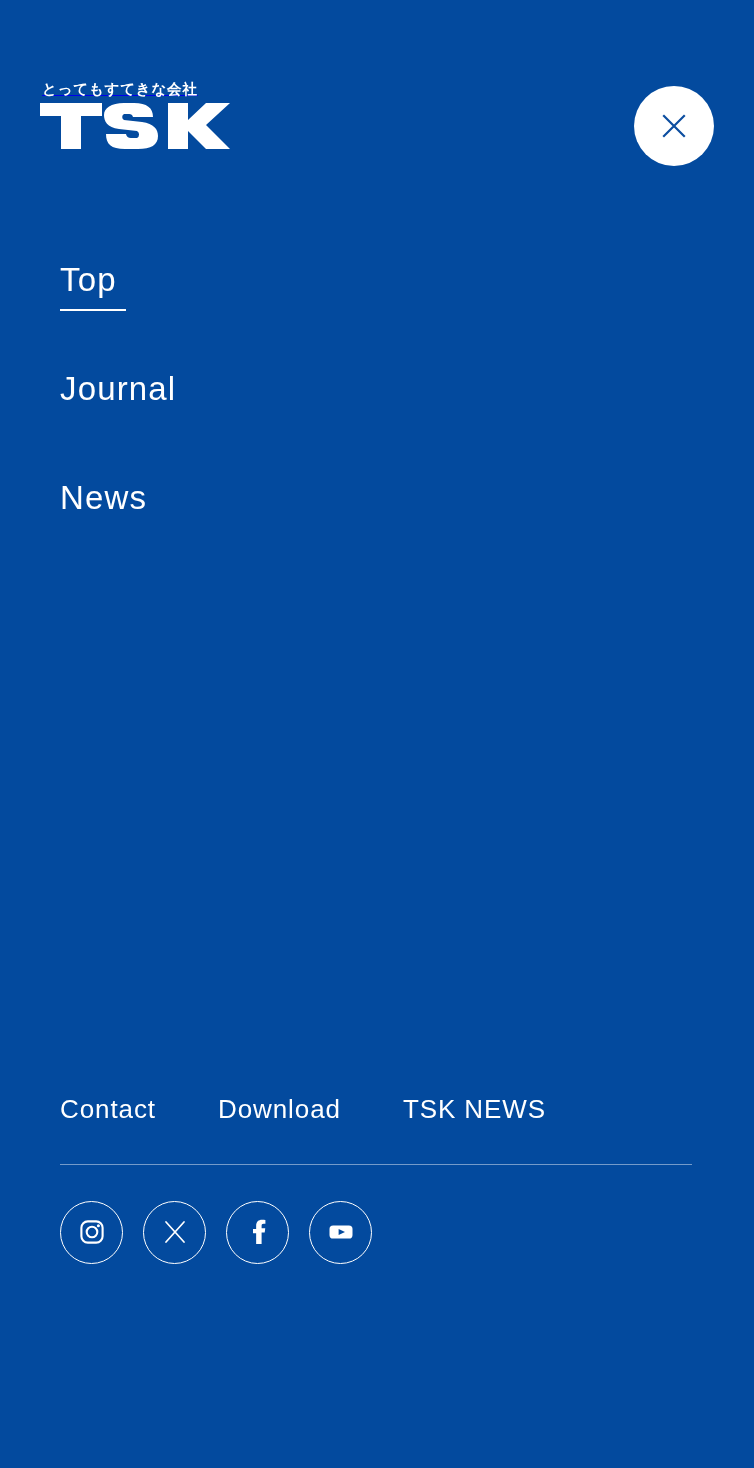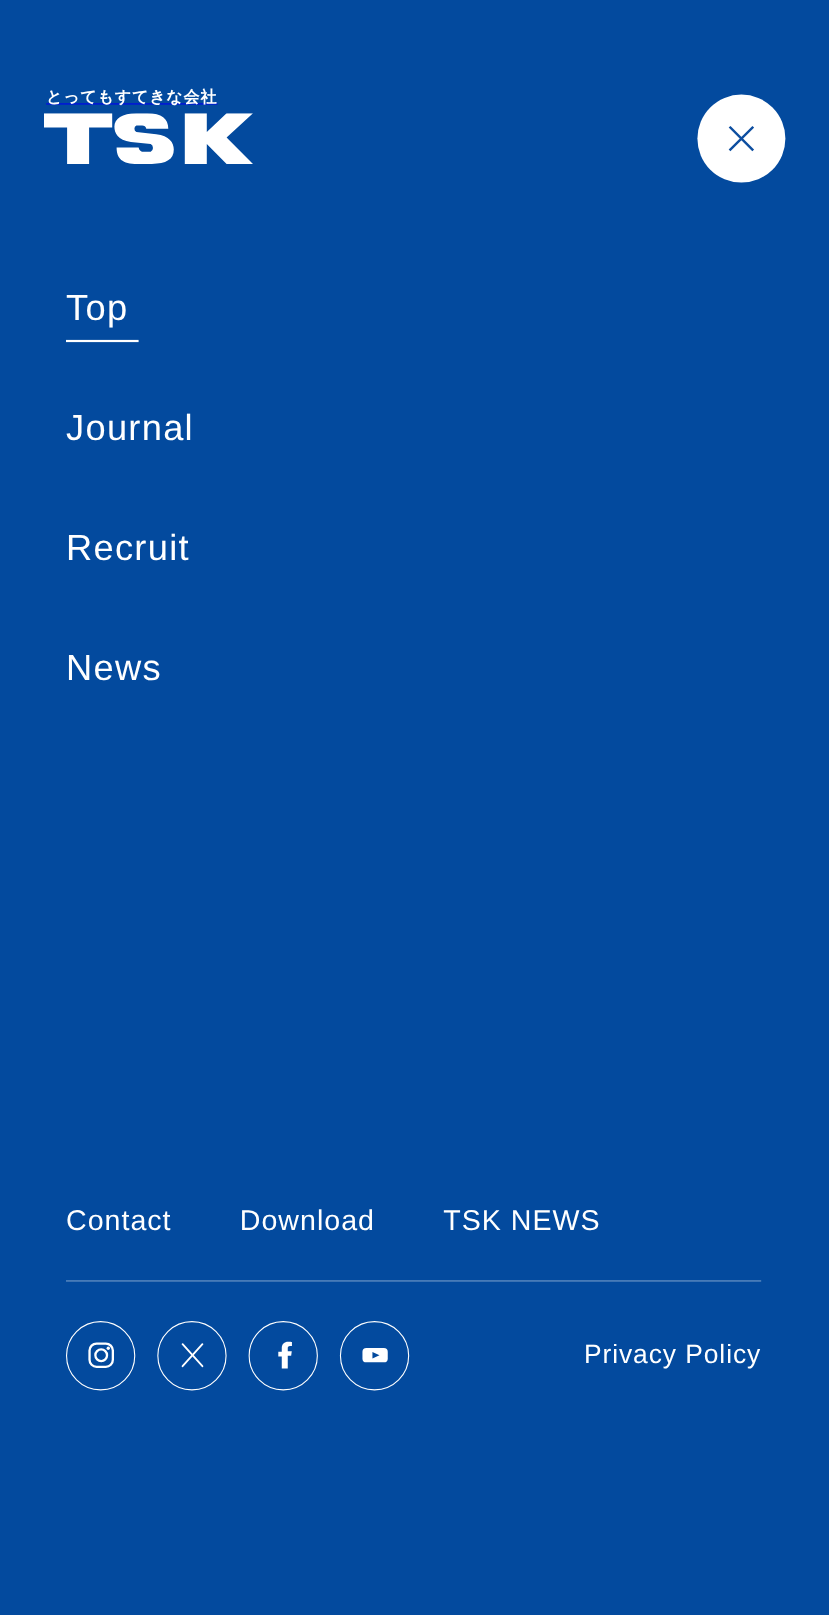--- a/index.html
+++ b/index.html
@@ -211,23 +211,20 @@
     <span class="nav-label">Top</span>
     <span class="nav-underline"></span>
   </a>
 
 
   <a class="nav-item" href="#">
     <span class="nav-label">Journal</span>
   </a>
 
 
-  <a class="nav-item" href="#">
-    <span class="nav-label">Recruit</span>
-  </a>
 
   <a class="nav-item" href="#">
     <span class="nav-label">News</span>
   </a>
 
 </nav>
 
 <footer class="footer">
 
   <div class="footer-links">
@@ -270,17 +267,16 @@
 
       <a class="social-icon" href="#" aria-label="YouTube">
         <svg width="30" height="30" viewBox="0 0 30 30" aria-hidden="true">
           <rect x="3.5" y="8.5" width="23" height="13" rx="3.6" ry="3.6" fill="#ffffff"></rect>
           <path d="M12.6 12 L19 15 L12.6 18 Z" fill="#034a9e"></path>
         </svg>
       </a>
 
     </div>
 
-    <a class="privacy-link" href="#">Privacy Policy</a>
 
   </div>
 
 </footer>
 
 </body></html>

